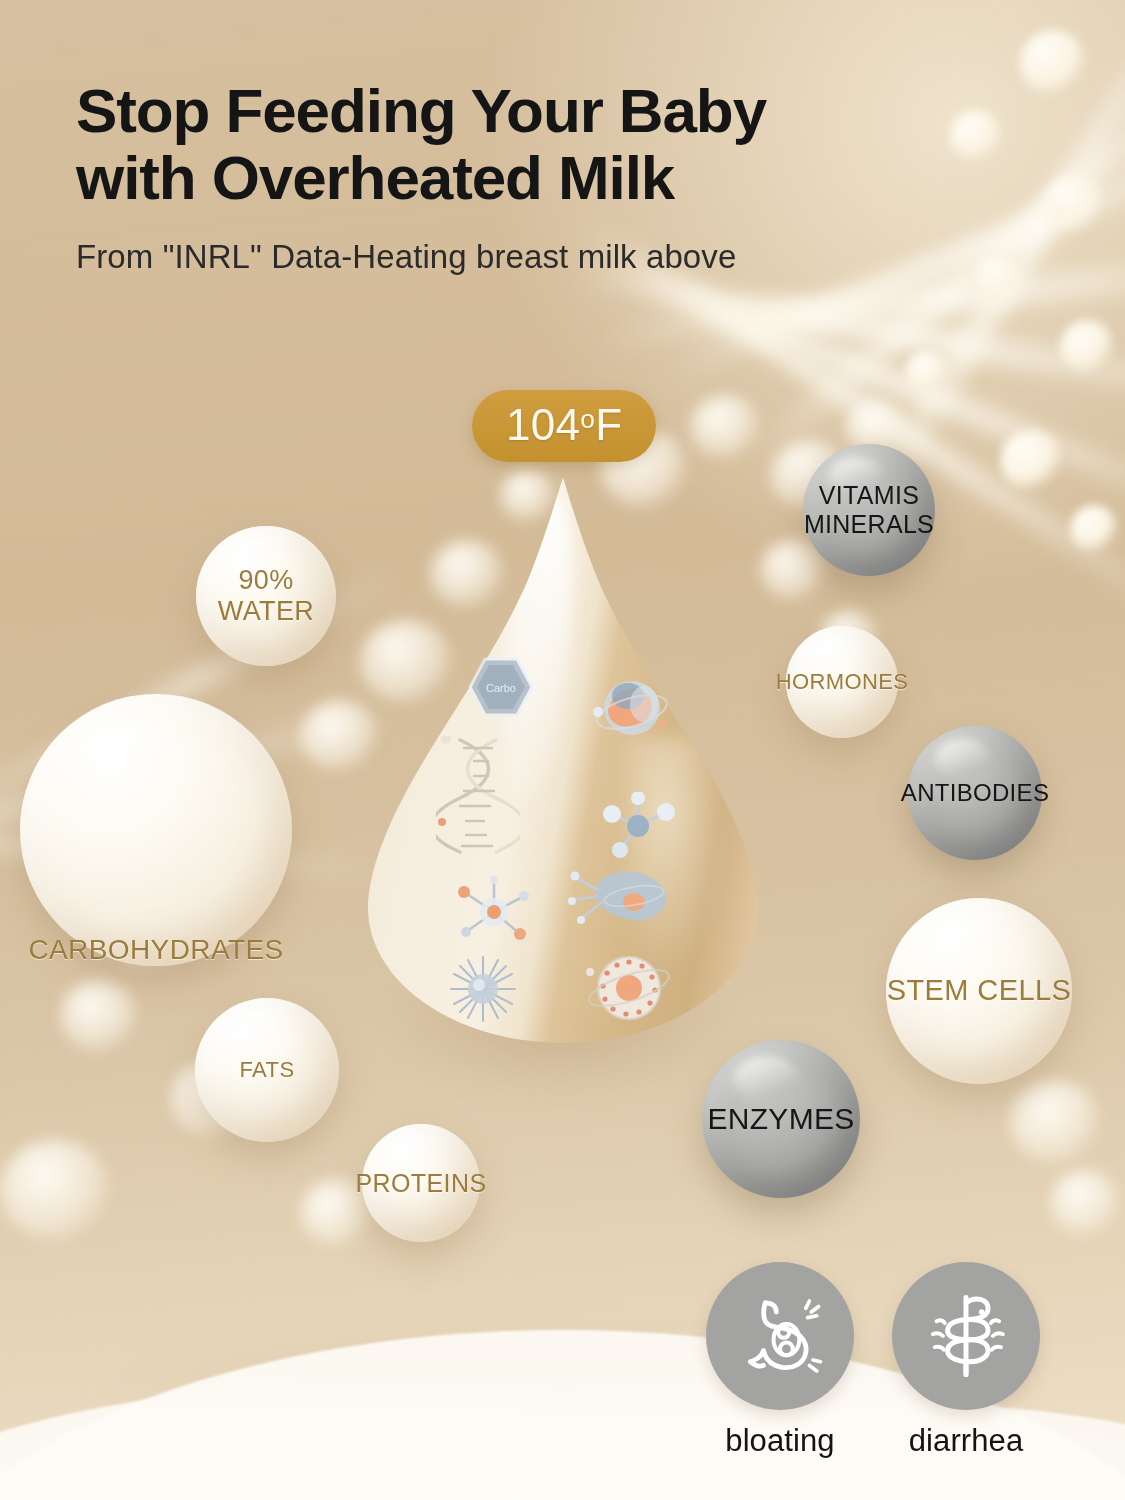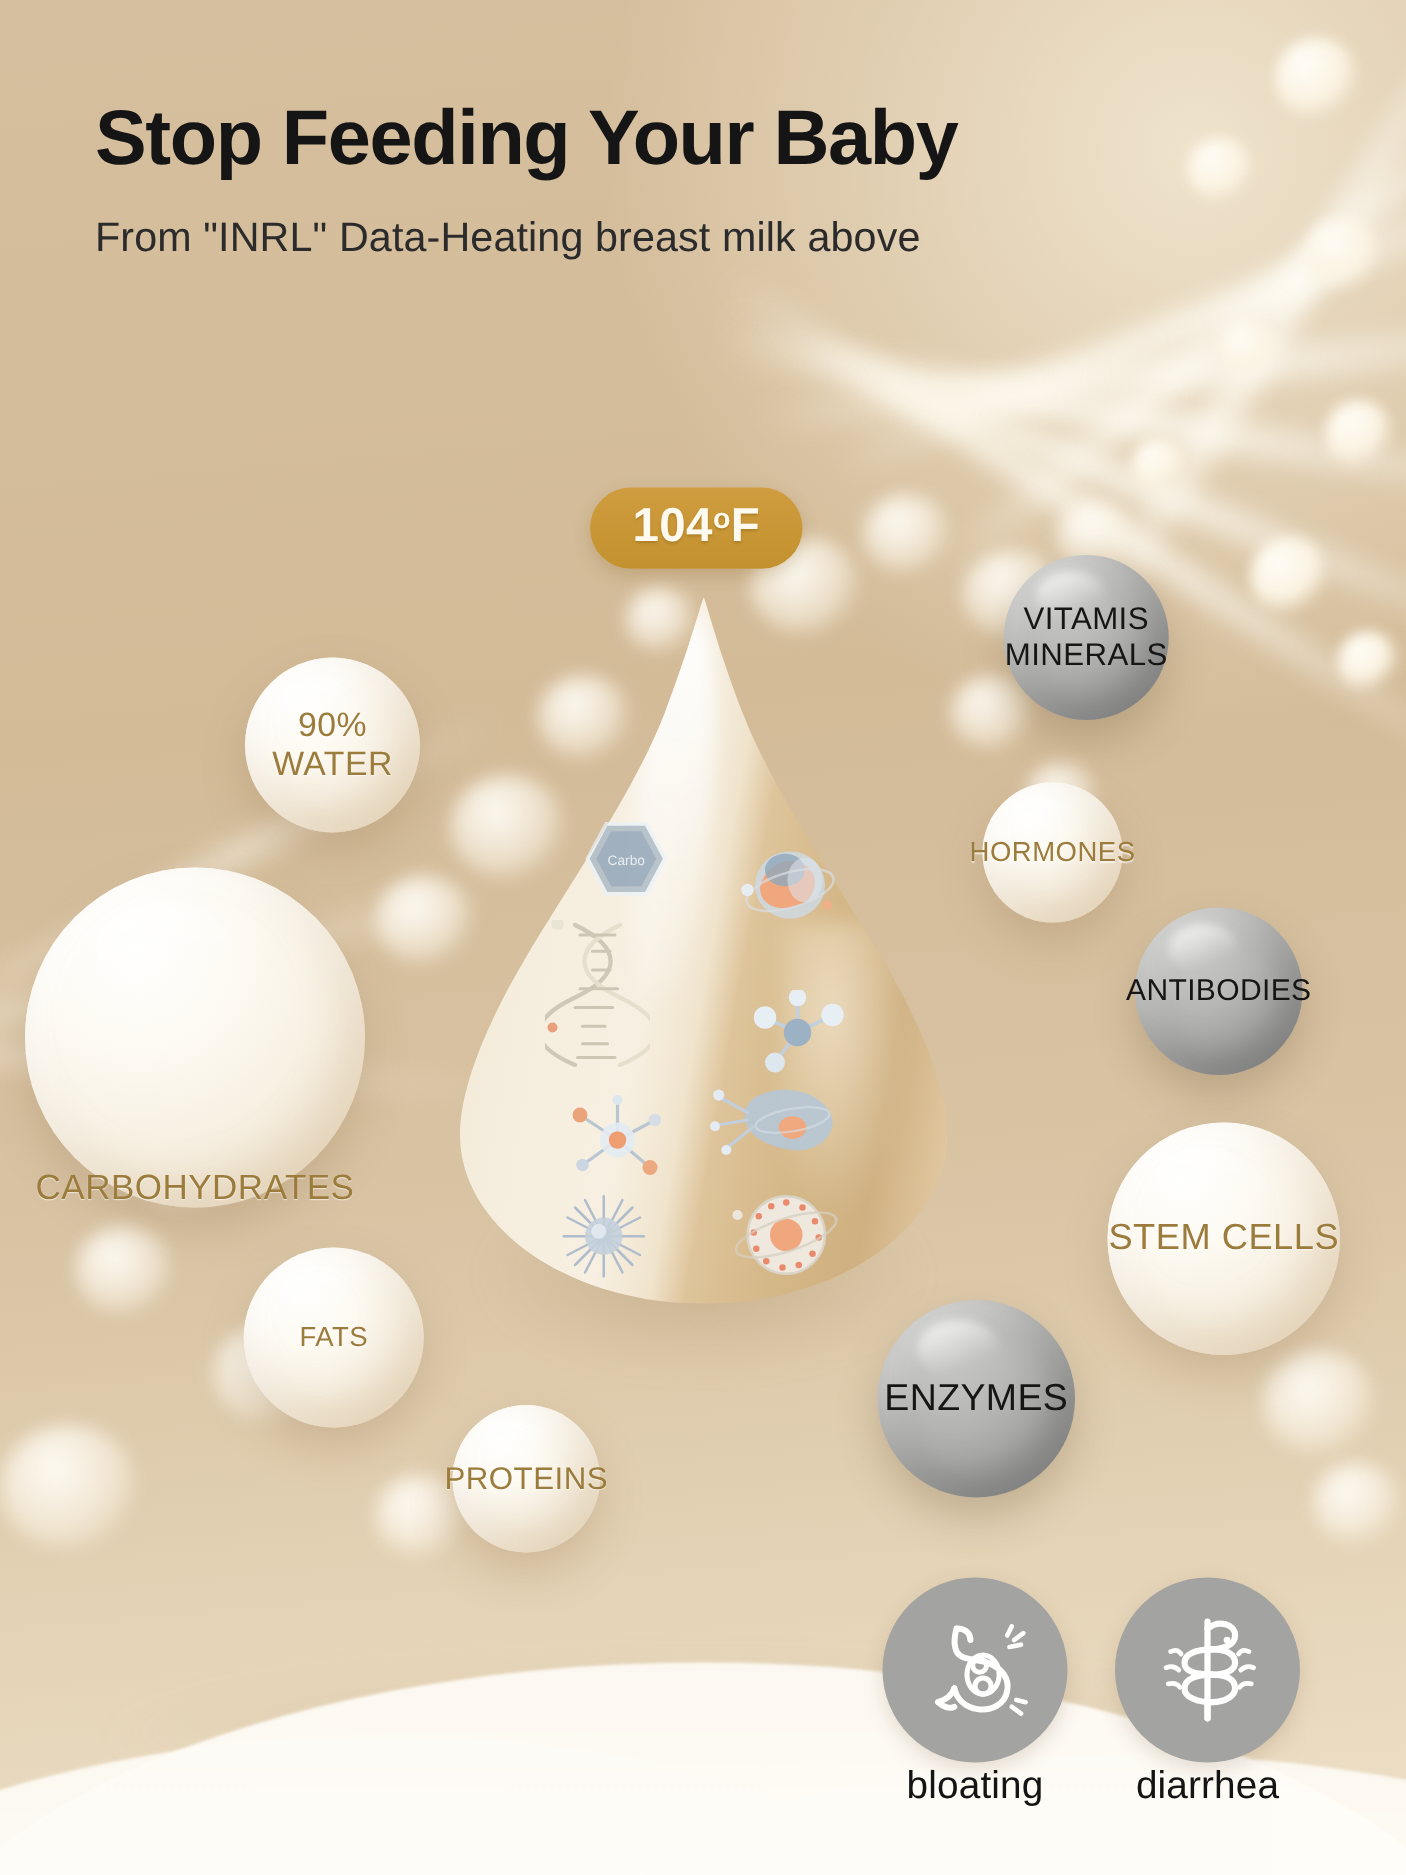--- a/index.html
+++ b/index.html
@@ -70,21 +70,21 @@
     letter-spacing:.1px;
   }
   .sub sup{ font-size:.62em; vertical-align:.42em; }
 
   
   #temp-badge{
     position:absolute; left:472px; top:390px; z-index:7;
     padding:10px 34px 12px; border-radius:40px;
     background:linear-gradient(180deg,#cf9d3f 0%,#c4912f 100%);
     box-shadow:0 5px 14px rgba(120,85,20,.22);
-    color:#fffaf0; font-size:38px; font-weight:700; letter-spacing:.3px;
+    color:#fffaf0; font-size:44px; font-weight:400; letter-spacing:.3px;
     text-shadow:0 1px 2px rgba(110,75,10,.30);
   }
   #temp-badge sup{ font-size:.60em; vertical-align:.45em; }
 
   
   #droplet{
     position:absolute; left:368px; top:478px; width:390px; height:565px; z-index:4;
   }
   .drop-shape{
     position:absolute; inset:0;
@@ -157,21 +157,21 @@
     display:flex; gap:38px;
   }
   .symptom{ width:148px; text-align:center; }
   .symptom .circ{
     width:148px; height:148px; border-radius:50%;
     background:#a3a3a1;
     display:flex; align-items:center; justify-content:center;
     box-shadow:0 6px 16px rgba(140,115,80,.22);
   }
   .symptom .cap{
-    font-size:31px; color:#141414; font-weight:400; letter-spacing:.1px;
+    margin-top:13px; font-size:31px; color:#141414; font-weight:400; letter-spacing:.1px;
   }
 </style>
 </head>
 <body>
 
 <div id="bg">
   <div class="bg-base"></div>
 
   <div class="strand" style="left:560px; top:-40px; width:640px; height:30px; transform:rotate(-58deg);"></div>
   <div class="strand" style="left:600px; top:20px;  width:660px; height:26px; transform:rotate(-40deg);"></div>
@@ -214,20 +214,21 @@
 
   <div class="milk-shadow"></div>
   <div class="milk m2"></div>
   <div class="milk m3"></div>
   <div class="milk m1"></div>
 </div>
 
 <div id="header">
   <div class="h1">
     <div>Stop Feeding Your Baby</div>
+    <div>with Overheated Milk</div>
   </div>
   <div class="sub">
     <div>From "INRL" Data-Heating breast milk above</div>
   </div>
 </div>
 
 <div id="temp-badge"><span>104</span><sup>o</sup><span>F</span></div>
 
 <div id="droplet">
   <div class="drop-shadow"></div>

